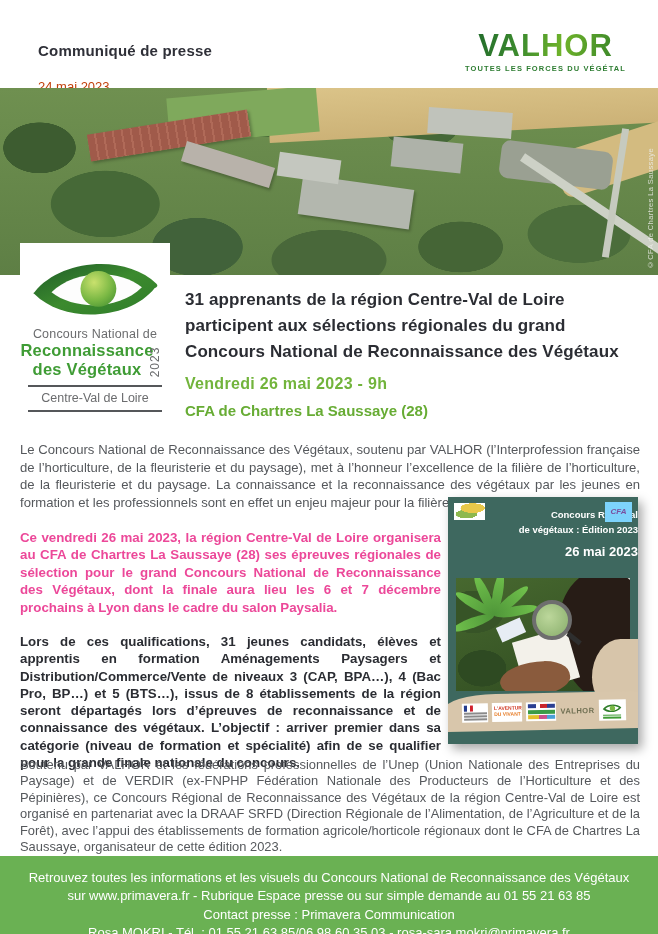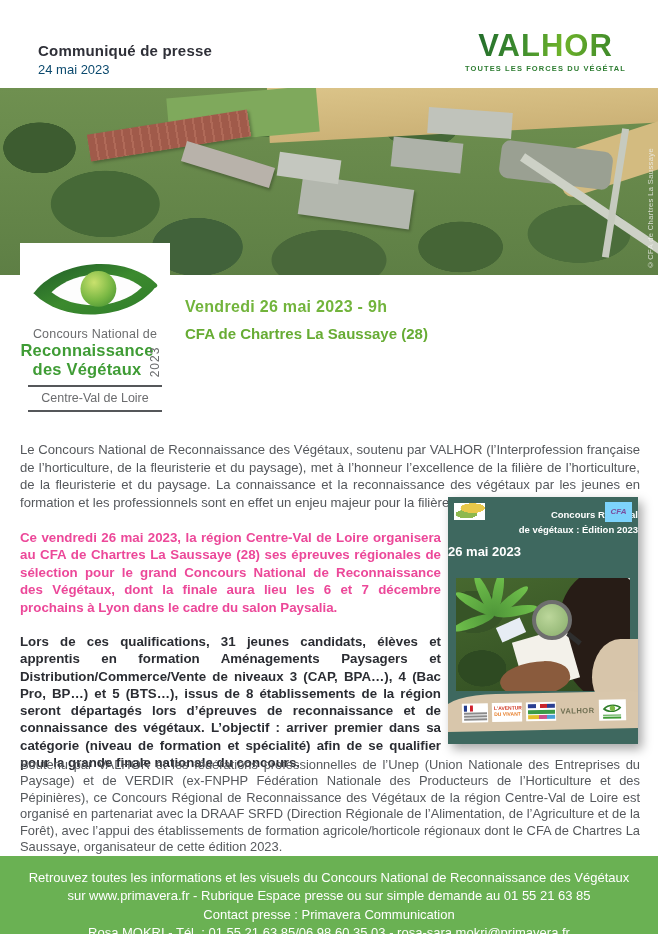--- a/index.html
+++ b/index.html
@@ -3,21 +3,21 @@
 <meta charset="utf-8">
 <style>
   * { margin:0; padding:0; box-sizing:border-box; }
   html,body { background:#ffffff; }
   body { font-family:"Liberation Sans", sans-serif; }
   .page { position:relative; width:658px; height:934px; background:#fff; overflow:hidden; margin:0 auto; }
 
   
   .header-left { position:absolute; left:38px; top:42px; }
   .pr-title { font-size:15px; font-weight:bold; color:#2f3038; letter-spacing:.2px; }
-  .pr-date  { font-size:13px; color:#0c4a6e; margin-top:3px; }
+  .pr-date  { font-size:13px; color:#c2410c; margin-top:20px; }
   .valhor { position:absolute; right:32px; top:30px; text-align:center; }
   .valhor-word { font-size:31px; font-weight:bold; letter-spacing:1px; line-height:1;
     background:linear-gradient(100deg,#1c642b 0%,#3d8c2e 35%,#6fb32a 60%,#2f7d2a 100%);
     -webkit-background-clip:text; background-clip:text; color:transparent; }
   .valhor-tag { font-size:7.5px; font-weight:bold; color:#2e7d32; letter-spacing:1.1px; margin-top:3px; }
 
   
   .hero { position:absolute; left:0; top:88px; width:658px; height:187px; overflow:hidden;
     background:
       radial-gradient(60px 42px at 6% 32%, #3d5c30 0 60%, transparent 61%),
@@ -73,21 +73,21 @@
   .poster { position:absolute; left:448px; top:497px; width:190px; height:247px; background:#3e685f;
     box-shadow:4px 5px 10px rgba(0,0,0,.35); overflow:hidden; }
   .poster-chip-l { position:absolute; left:6px; top:6px; width:31px; height:17px; background:#fff; overflow:hidden; }
   .poster-chip-l i { display:block; height:100%; background:
       radial-gradient(20px 8px at 60% 30%, #e8c84a 0 60%, transparent 61%),
       radial-gradient(18px 7px at 40% 65%, #8db84e 0 60%, transparent 61%), #fff; }
   .poster-chip-r { position:absolute; right:6px; top:5px; width:27px; height:20px; background:#7dd3fc;
     font-size:8px; font-weight:bold; text-align:center; line-height:20px;
     background-clip:border-box; color:#7a4e9e; font-style:italic; }
   .poster-title { margin-top:10px; text-align:right; font-size:9.5px; font-weight:bold; color:#fff; line-height:1.6; }
-  .poster-date { margin-top:7px; text-align:left; font-size:13px; font-weight:bold; color:#fff; }
+  .poster-date { margin-top:7px; text-align:right; font-size:13px; font-weight:bold; color:#fff; }
   .poster-photo { position:absolute; left:8px; top:81px; width:174px; height:113px; overflow:hidden;
     background:
       radial-gradient(40px 30px at 15% 80%, #2e4a22 0 60%, transparent 61%),
       radial-gradient(50px 35px at 10% 30%, #375427 0 60%, transparent 61%),
       radial-gradient(45px 30px at 45% 90%, #33511f 0 60%, transparent 61%),
       linear-gradient(160deg,#47682f,#2f4b20); }
   .poster-photo > div { position:absolute; }
   .leaf { width:44px; height:10px; border-radius:50%; background:linear-gradient(90deg,#4f9639,#71c24c); left:38px; top:32px; transform-origin:0 50%; }
   .wall { right:0; top:0; width:24px; height:62px; background:#cfd4ce; }
   .person { right:-24px; top:-8px; width:96px; height:132px; background:#271c16; border-radius:46% 54% 42% 58%; }
@@ -173,20 +173,21 @@
       <div class="cl-line2">Reconnaissance</div>
       <div class="cl-line3">des Végétaux</div>
       <div class="cl-year">2023</div>
     </div>
     <div class="cl-rule"></div>
     <div class="cl-region">Centre-Val de Loire</div>
     <div class="cl-rule"></div>
   </div>
 
   <div class="headline">
+    <div class="hl-title">31 apprenants de la région Centre-Val de Loire participent aux sélections régionales du grand Concours National de Reconnaissance des Végétaux</div>
     <div class="hl-date">Vendredi 26 mai 2023 - 9h</div>
     <div class="hl-loc">CFA de Chartres La Saussaye (28)</div>
   </div>
 
   <p class="para p1">Le Concours National de Reconnaissance des Végétaux, soutenu par VALHOR (l’Interprofession française de l’horticulture, de la fleuristerie et du paysage), met à l’honneur l’excellence de la filière de l’horticulture, de la fleuristerie et du paysage. La connaissance et la reconnaissance des végétaux par les jeunes en formation et les professionnels sont en effet un enjeu majeur pour la filière.</p>
   <p class="para p2">Ce vendredi 26 mai 2023, la région Centre-Val de Loire organisera au CFA de Chartres La Saussaye (28) ses épreuves régionales de sélection pour le grand Concours National de Reconnaissance des Végétaux, dont la finale aura lieu les 6 et 7 décembre prochains à Lyon dans le cadre du salon Paysalia.</p>
   <p class="para p3">Lors de ces qualifications, 31 jeunes candidats, élèves et apprentis en formation Aménagements Paysagers et Distribution/Commerce/Vente de niveaux 3 (CAP, BPA…), 4 (Bac Pro, BP…) et 5 (BTS…), issus de 8 établissements de la région seront départagés lors d’épreuves de reconnaissance et de connaissance des végétaux. L’objectif : arriver premier dans sa catégorie (niveau de formation et spécialité) afin de se qualifier pour la grande finale nationale du concours.</p>
   <p class="para p4">Soutenu par VALHOR et les fédérations professionnelles de l’Unep (Union Nationale des Entreprises du Paysage) et de VERDIR (ex-FNPHP Fédération Nationale des Producteurs de l’Horticulture et des Pépinières), ce Concours Régional de Reconnaissance des Végétaux de la région Centre-Val de Loire est organisé en partenariat avec la DRAAF SRFD (Direction Régionale de l’Alimentation, de l’Agriculture et de la Forêt), avec l’appui des établissements de formation agricole/horticole régionaux dont le CFA de Chartres La Saussaye, organisateur de cette édition 2023.</p>
 
   <div class="poster">

